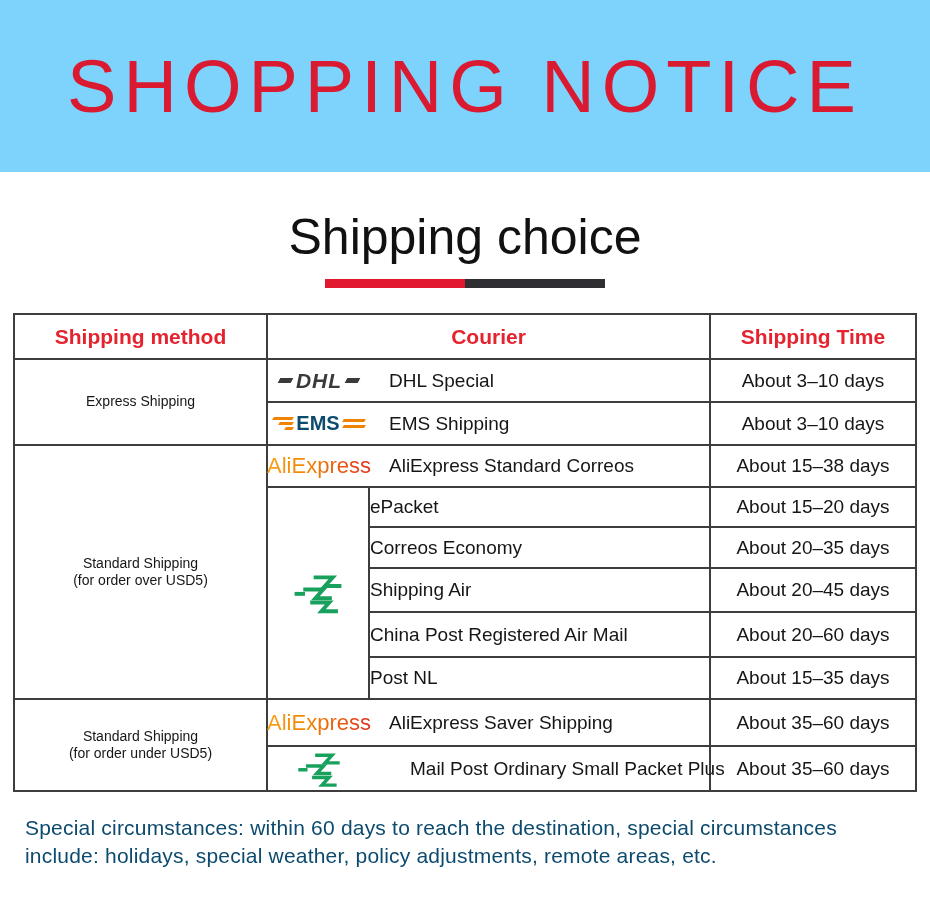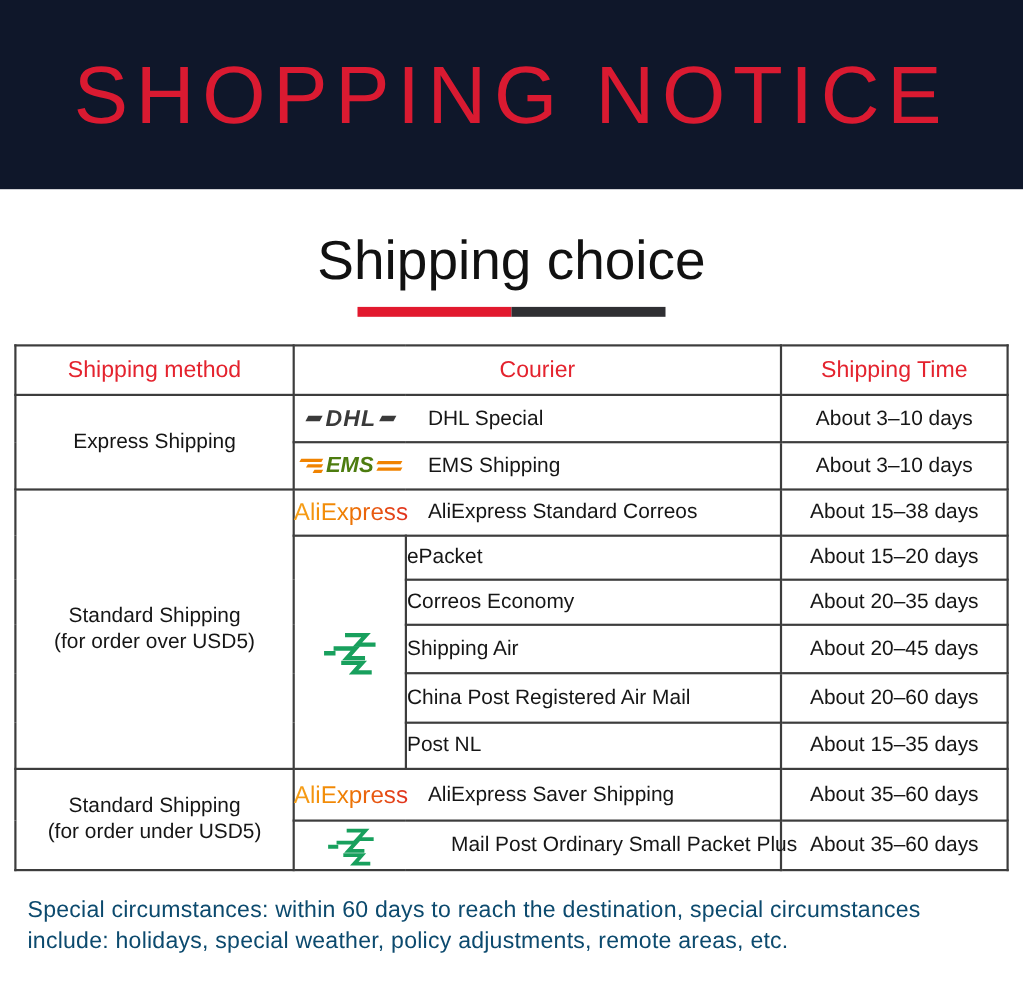--- a/index.html
+++ b/index.html
@@ -7,21 +7,21 @@
     width: 930px; height: 901px;
     background: #ffffff;
     font-family: "Liberation Sans", sans-serif;
     color: #161616;
     overflow: hidden;
   }
 
   
   .banner {
     width: 930px; height: 172px;
-    background: #0f172a;
+    background: #7dd3fc;
     display: flex; align-items: center; justify-content: center;
   }
   .banner-title {
     color: #da1a31;
     font-size: 74px;
     font-weight: 400;
     letter-spacing: 7px;
     white-space: nowrap;
   }
 
@@ -55,29 +55,29 @@
   table.shipping col.c-name   { width: 341px; }
   table.shipping col.c-time   { width: 206px; }
 
   table.shipping th, table.shipping td {
     border: 2px solid #3d3d3d;
     padding: 0;
     vertical-align: middle;
   }
   th.hdr {
     color: #e4232e;
-    font-weight: 400;
+    font-weight: 700;
     font-size: 21px;
     text-align: center;
     height: 45px;
   }
   td.method {
     text-align: center;
     line-height: 1.25;
-    font-size: 19px;
+    font-size: 14px;
   }
   td.time { text-align: center; white-space: nowrap; }
 
   .courier-flex {
     display: flex;
     align-items: center;
   }
   .logo-box {
     width: 102px;
     flex: 0 0 102px;
@@ -122,23 +122,23 @@
     gap: 2px; margin-right: 3px;
   }
   .ems-wing i {
     display: block; height: 3px; background: #f08300;
     transform: skewX(-30deg);
   }
   .ems-wing i:nth-child(1) { width: 20px; }
   .ems-wing i:nth-child(2) { width: 14px; }
   .ems-wing i:nth-child(3) { width: 8px; }
   .ems-text {
-    font-style: italic; font-weight: 700;
+    font-weight: 700;
     font-size: 20px; letter-spacing: 0px;
-    color: #4d7c0f;
+    color: #0c4a6e;
   }
   .ems-tail {
     display: flex; flex-direction: column; gap: 3px; margin-left: 3px;
   }
   .ems-tail i {
     display: block; height: 3px; width: 22px; background: #f08300;
     transform: skewX(-30deg);
   }
 
   .aliexpress-logo {

